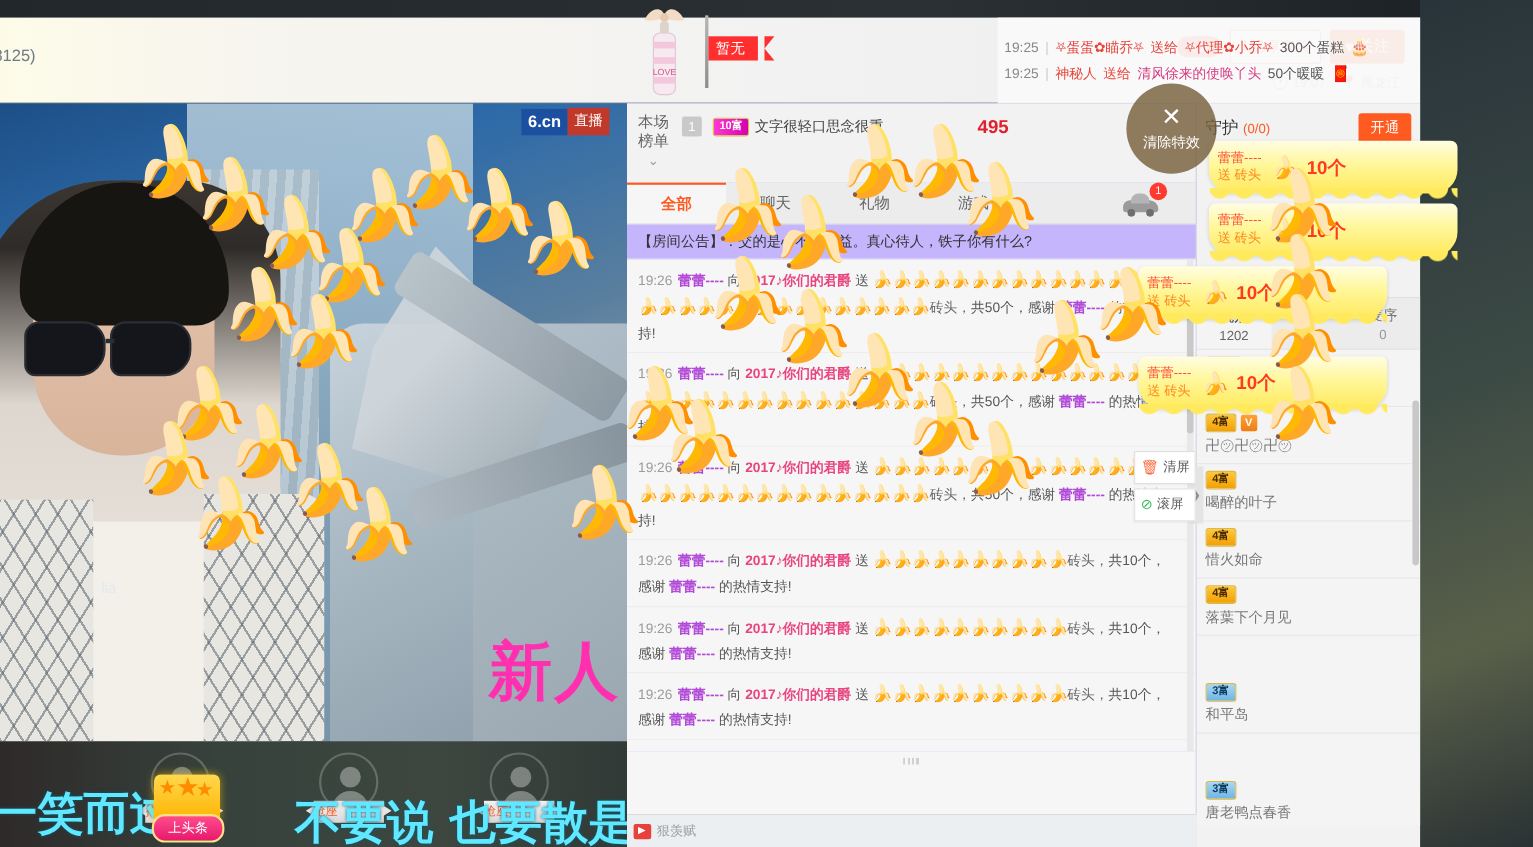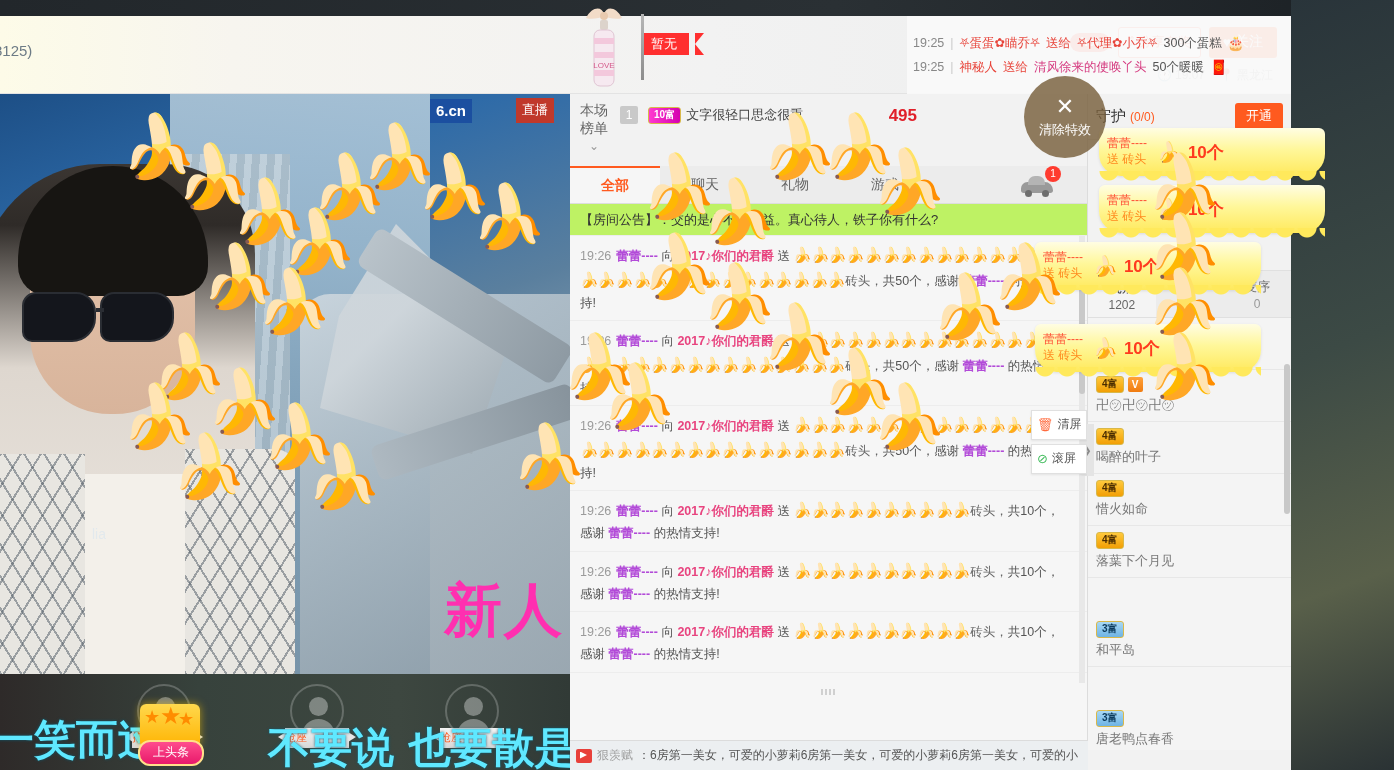--- a/index.html
+++ b/index.html
@@ -181,21 +181,21 @@
     background: linear-gradient(90deg,#b9c3ca,#8e9aa3);
     transform: rotate(32deg); border-radius: 8px;
   }
   .v-arm2 {
     position: absolute; left: 370px; top: 320px; width: 210px; height: 36px;
     background: linear-gradient(90deg,#aeb9c1,#87939c);
     transform: rotate(-18deg); border-radius: 8px;
   }
   .watermark {
     position: absolute; right: 16px; top: 4px; z-index: 12;
-    display: flex; align-items: center; font-size: 15px; font-weight: bold; gap: 44px;
+    display: flex; align-items: center; font-size: 15px; font-weight: bold;
   }
   .wm-6 { background: #1b4fa0; color: #fff; padding: 3px 6px 4px; }
   .wm-live { background: #c0392b; color: #fff; padding: 3px 6px 4px; font-size: 13px; font-weight: normal;}
   .v-newcomer {
     position: absolute; right: 6px; bottom: 24px; z-index: 12;
     font-size: 58px; color: #ff2fb0; font-weight: bold;
     font-family: "DejaVu Serif", serif; letter-spacing: 2px;
   }
   .v-nick {
     position: absolute; left: 92px; bottom: 132px; z-index: 12;
@@ -260,21 +260,21 @@
   .hb-pill {
     position: absolute; left: -2px; top: 36px; width: 66px; text-align: center;
     background: linear-gradient(180deg,#ff4d8d,#e8196b);
     color: #fff; font-size: 12px; border-radius: 12px; padding: 2px 0 3px;
     border: 2px solid #ffe08a;
   }
 
   
   .chat {
     position: absolute; left: 570px; top: 94px; width: 518px; height: 676px;
-    background: #bef264; border-right: 1px solid #dcdcdc;
+    background: #c4b5fd; border-right: 1px solid #dcdcdc;
   }
   .rank-head {
     height: 72px; display: flex; align-items: flex-start; gap: 10px;
     padding: 8px 0 0 8px; background: #f2f2f2; position: relative;
   }
   .rank-lab {
     font-size: 14px; color: #666; line-height: 1.25; text-align: center; width: 32px;
   }
   .rank-chev { color: #9a9a9a; font-size: 12px; display:block; margin-top:2px;}
   .rank-num {
@@ -667,21 +667,20 @@
       </div>
     </div>
 
     <div class="chat-blank">
       <div class="grip"></div>
     </div>
 
     <div class="statusbar">
       <span class="sb-icon"></span>
       <span class="sb-name">狠羡赋</span>
-      <span>：6房第一美女，可爱的小萝莉6房第一美女，可爱的小萝莉6房第一美女，可爱的小</span>
     </div>
   </div>
 
   <div class="side">
     <div class="guard-head">
       <span class="guard-title">守护</span>
       <span class="guard-count">(0/0)</span>
       <span class="guard-open">开通</span>
     </div>
     <div class="guard-empty">暂无守护</div>

